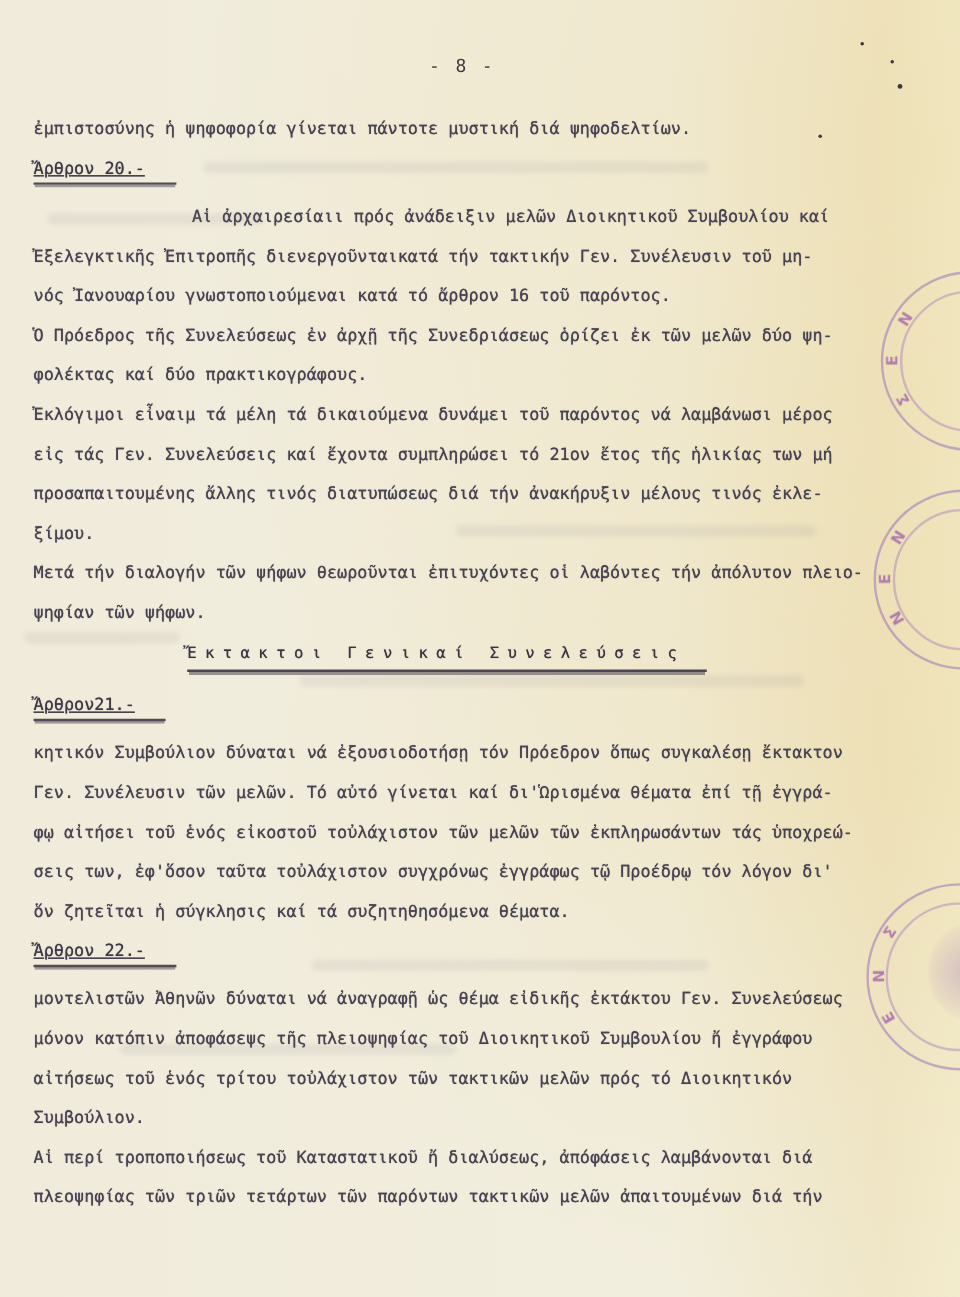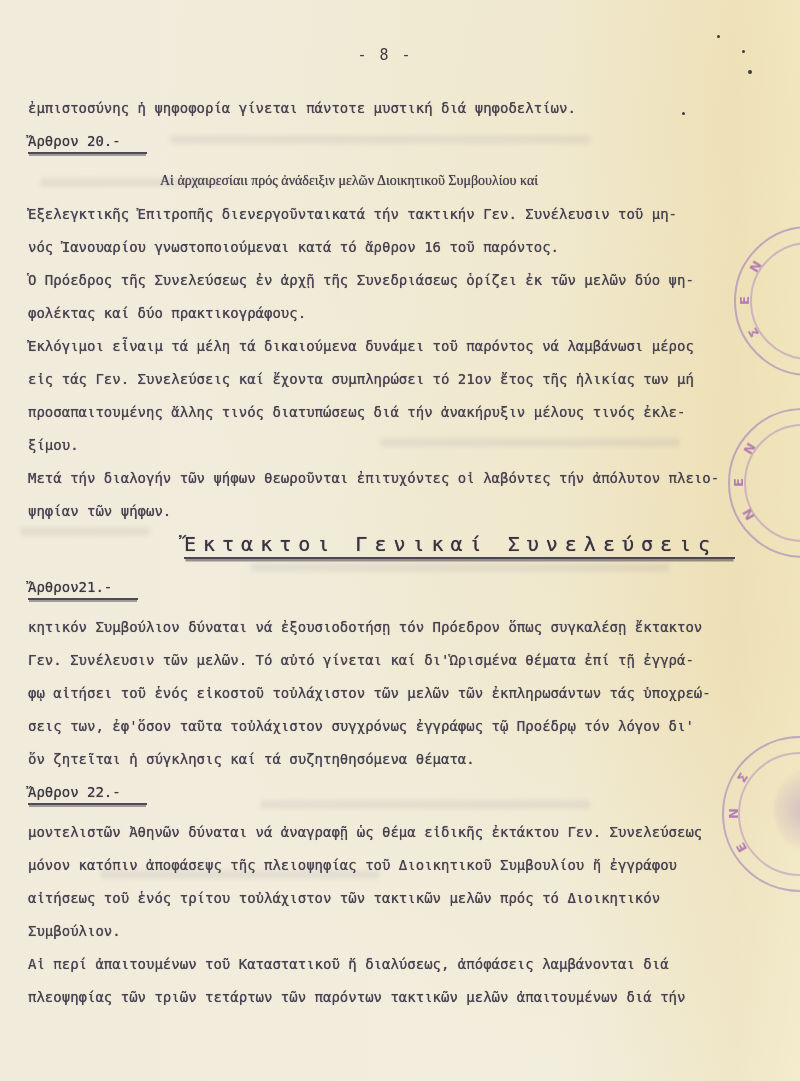--- a/index.html
+++ b/index.html
@@ -22,41 +22,41 @@
   }
   .pagenum{
     text-align:center;font-size:15px;letter-spacing:2px;
     margin-bottom:34px;color:#3f3b46;
   }
   .line{
     font-size:14px;line-height:20px;margin-bottom:13px;
     white-space:nowrap;
     text-shadow:0 0 0.7px rgba(66,58,80,0.85);
   }
-  .body-indent{ text-indent:132px;font-family:Liberation Serif, serif; }
+  .body-indent{ text-indent:132px; }
   .article{
     margin-top:9px;margin-bottom:17px;color:#3c3845;
   }
   .article .u{
     display:inline-block;padding-bottom:1px;
     border-bottom:2px solid rgba(62,56,72,0.9);
     box-shadow:0 3px 0 -1px rgba(62,56,72,0.45);
     padding-right:26px;
+    text-decoration:underline;
   }
   .section{
     margin-top:10px;margin-bottom:18px;
     padding-left:128px;color:#38343f;
   }
   .section .u{
-    display:inline-block;font-size:20px;letter-spacing:7px;
+    display:inline-block;font-size:13px;letter-spacing:7px;
     padding-bottom:3px;
     border-bottom:2.5px solid rgba(58,52,68,0.9);
     box-shadow:0 4px 0 -1.5px rgba(58,52,68,0.5);
     padding-right:18px;
-    margin-left:28px;
   }
   
   .stamp{position:absolute;pointer-events:none;}
   .stamp .ring-outer,.stamp .ring-inner{
     position:absolute;border-radius:50%;box-sizing:border-box;
   }
   .stamp .ring-outer{
     inset:0;border:2px solid rgba(148,106,186,0.50);
     filter:blur(0.4px);
   }
@@ -110,21 +110,21 @@
         <div class="line body">κητικόν Συμβούλιον δύναται νά ἐξουσιοδοτήσῃ τόν Πρόεδρον ὅπως συγκαλέσῃ ἔκτακτον</div>
         <div class="line body">Γεν. Συνέλευσιν τῶν μελῶν. Τό αὐτό γίνεται καί δι'Ὡρισμένα θέματα ἐπί τῇ ἐγγρά-</div>
         <div class="line body">φῳ αἰτήσει τοῦ ἑνός εἰκοστοῦ τοὐλάχιστον τῶν μελῶν τῶν ἐκπληρωσάντων τάς ὑποχρεώ-</div>
         <div class="line body">σεις των, ἐφ'ὅσον ταῦτα τοὐλάχιστον συγχρόνως ἐγγράφως τῷ Προέδρῳ τόν λόγον δι'</div>
         <div class="line body">ὅν ζητεῖται ἡ σύγκλησις καί τά συζητηθησόμενα θέματα.</div>
         <div class="line article"><span class="u">Ἄρθρον 22.-</span></div>
         <div class="line body">μοντελιστῶν Ἀθηνῶν δύναται νά ἀναγραφῇ ὡς θέμα εἰδικῆς ἐκτάκτου Γεν. Συνελεύσεως</div>
         <div class="line body">μόνον κατόπιν ἀποφάσεψς τῆς πλειοψηφίας τοῦ Διοικητικοῦ Συμβουλίου ἤ ἐγγράφου</div>
         <div class="line body">αἰτήσεως τοῦ ἑνός τρίτου τοὐλάχιστον τῶν τακτικῶν μελῶν πρός τό Διοικητικόν</div>
         <div class="line body">Συμβούλιον.</div>
-        <div class="line body">Αἱ περί ἀπαιτουμένων τοῦ Καταστατικοῦ ἤ διαλύσεως, ἀπόφάσεις λαμβάνονται διά</div>
+        <div class="line body">Αἱ περί τροποποιήσεως τοῦ Καταστατικοῦ ἤ διαλύσεως, ἀπόφάσεις λαμβάνονται διά</div>
         <div class="line body">πλεοψηφίας τῶν τριῶν τετάρτων τῶν παρόντων τακτικῶν μελῶν ἀπαιτουμένων διά τήν</div>
       </div>
 
   </div>
 
   <div class="stamp stamp1">
     <div class="ring-outer"></div>
     <div class="ring-inner"></div>
   <span class="stamp-letter" style="left: 14.5744px; top: 99px; transform: rotate(240deg);">Σ</span>
       <span class="stamp-letter" style="left: 6px; top: 67px; transform: rotate(270deg);">Ε</span>

